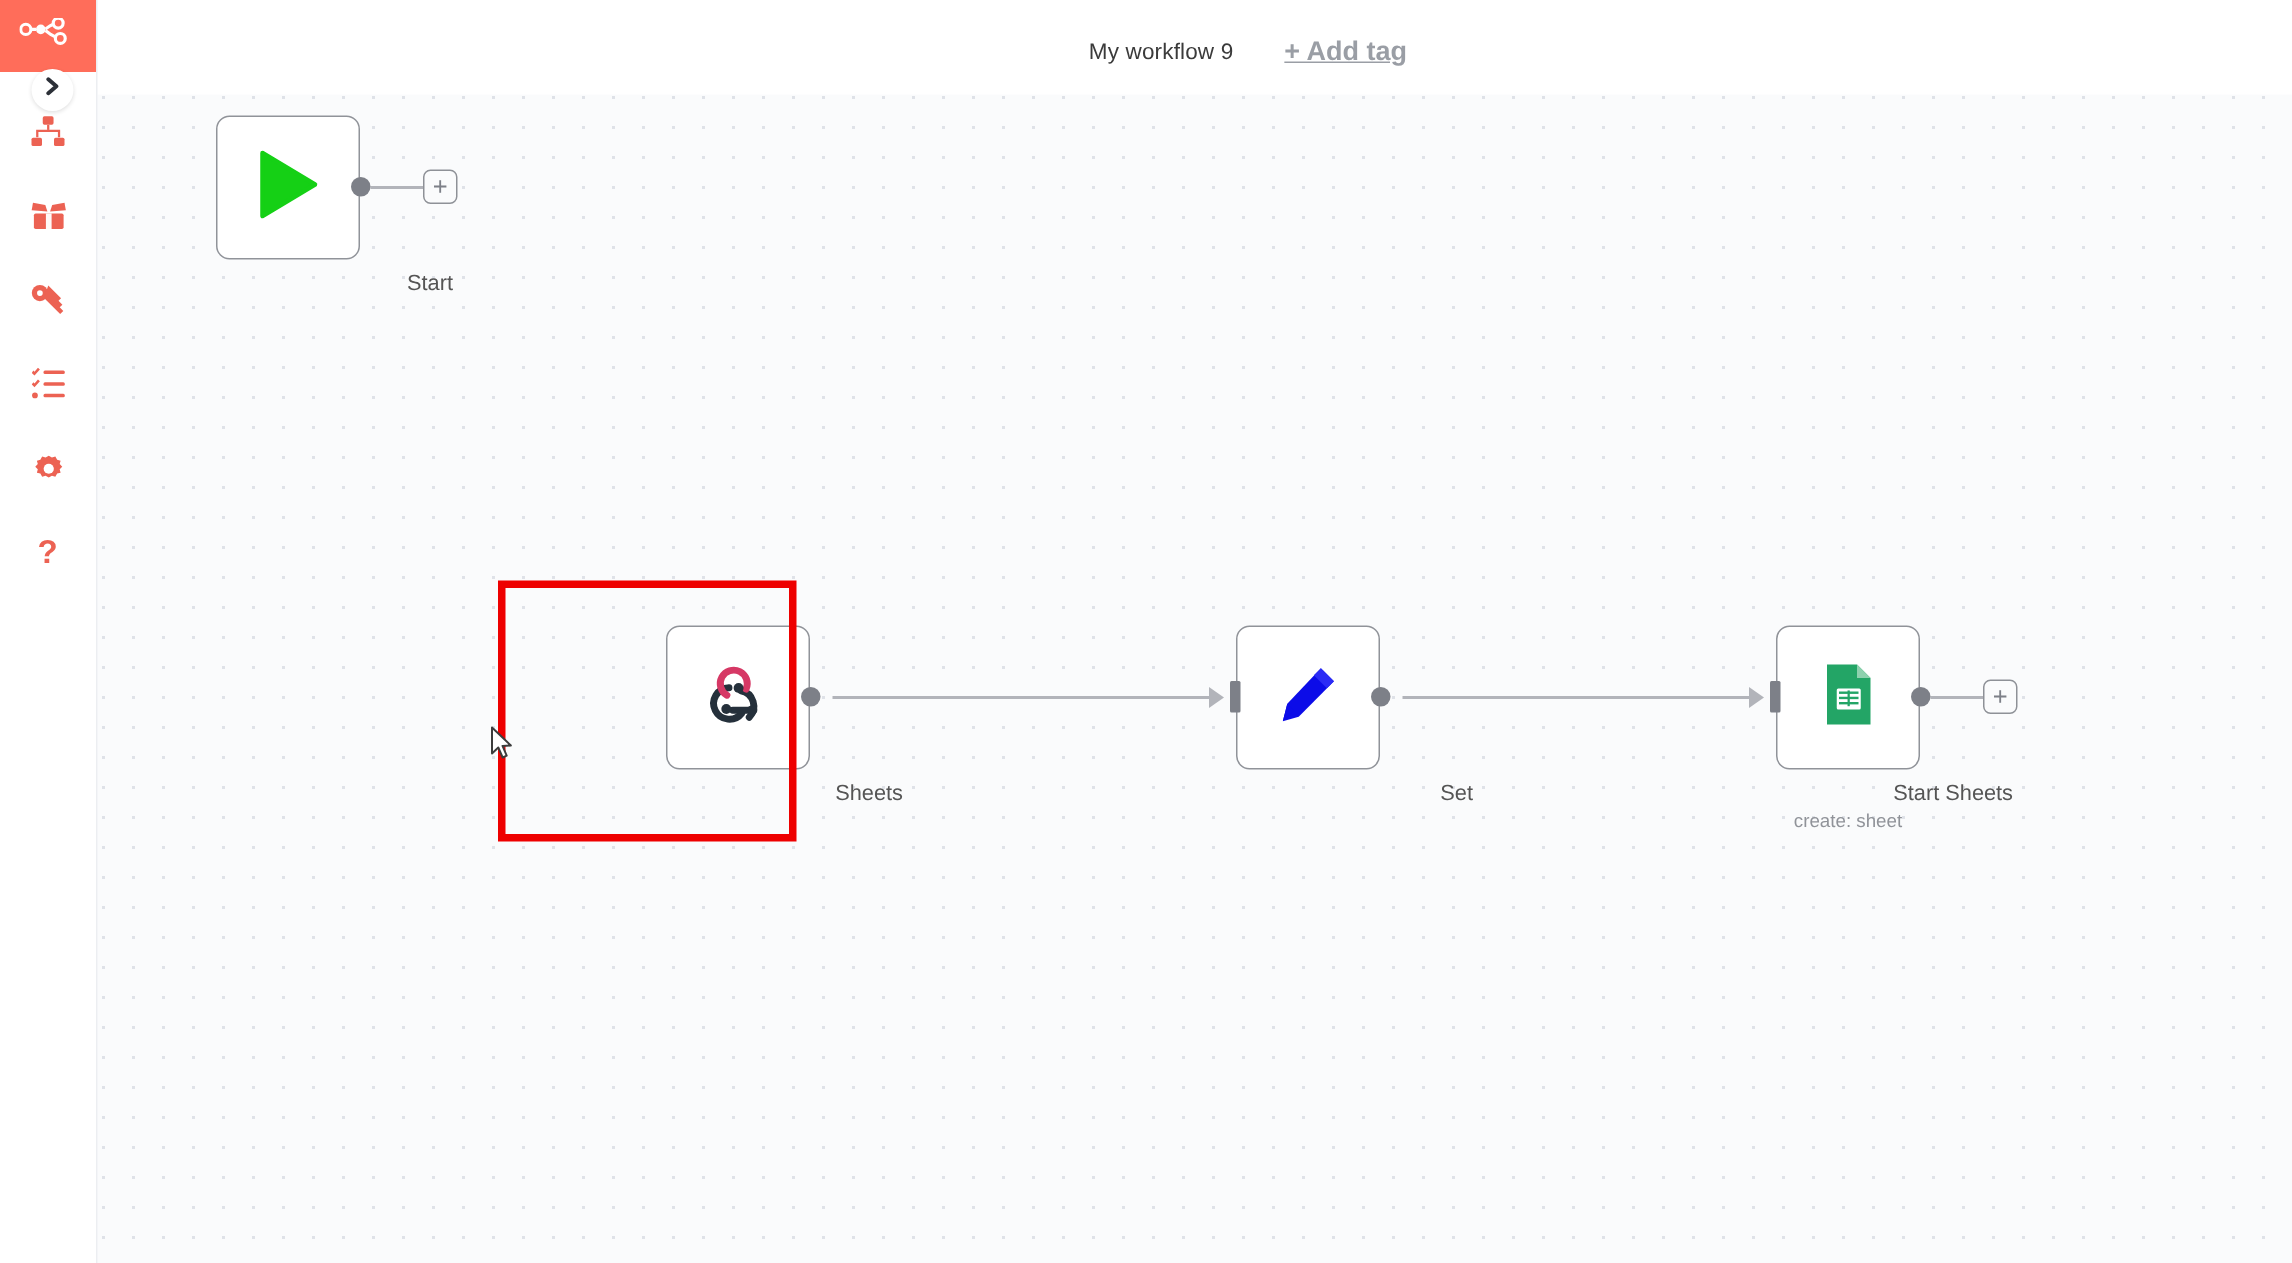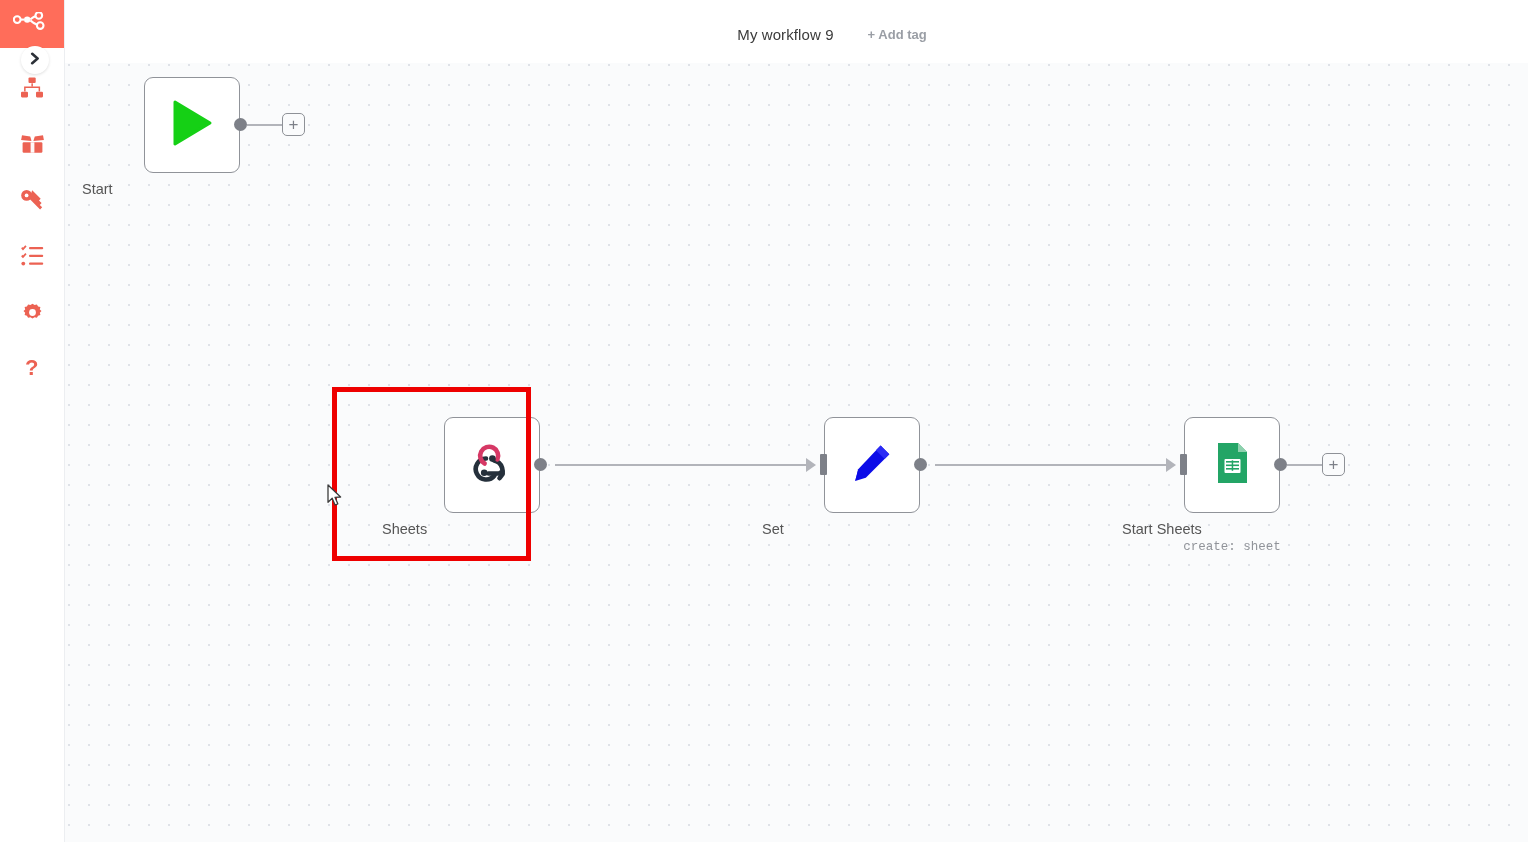--- a/index.html
+++ b/index.html
@@ -74,24 +74,25 @@
   }
   #wf-title {
     margin-left: 36px;
     font-size: 15px;
     color: #3b3b3b;
     letter-spacing: .1px;
     cursor: text;
   }
   #add-tag {
     margin-left: 34px;
-    font-size: 13px;
+    font-size: 18px;
     color: #9a9ea5;
     cursor: pointer;
     font-weight: 600;
+    text-decoration: underline;
   }
 
   
   #canvas {
     position: absolute;
     left: 64px; top: 58px;
     width: 1464px; height: 784px;
     background-color: #fafbfc;
     background-image: radial-gradient(circle at 1px 1px, #dfe2e8 1.1px, transparent 1.2px);
     background-size: 20px 20px;
@@ -120,35 +121,34 @@
     width: 118px; height: 118px;
     border-radius: 16px;
     background: #dfe2ea;
     z-index: -1;
   }
   .node-label {
     position: absolute;
     top: 104px;
     left: -62px;
     width: 220px;
-    text-align: left;
+    text-align: right;
     font-size: 14.5px;
     color: #555;
     white-space: nowrap;
   }
   .node-sublabel {
     position: absolute;
     top: 123px;
     left: -62px;
     width: 220px;
     text-align: center;
     font-size: 12.5px;
     color: #909399;
     white-space: nowrap;
-    font-family: Liberation Mono, monospace;
   }
 
   
   .ep-out {
     position: absolute;
     width: 13px; height: 13px;
     border-radius: 50%;
     background: #7d8088;
     cursor: crosshair;
     z-index: 6;

